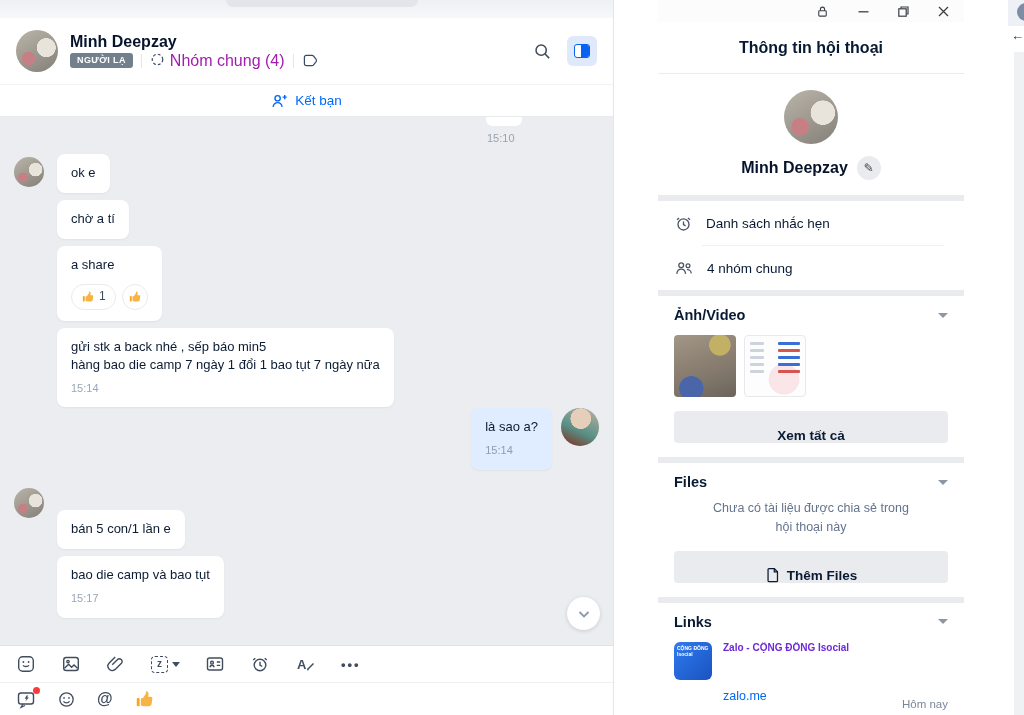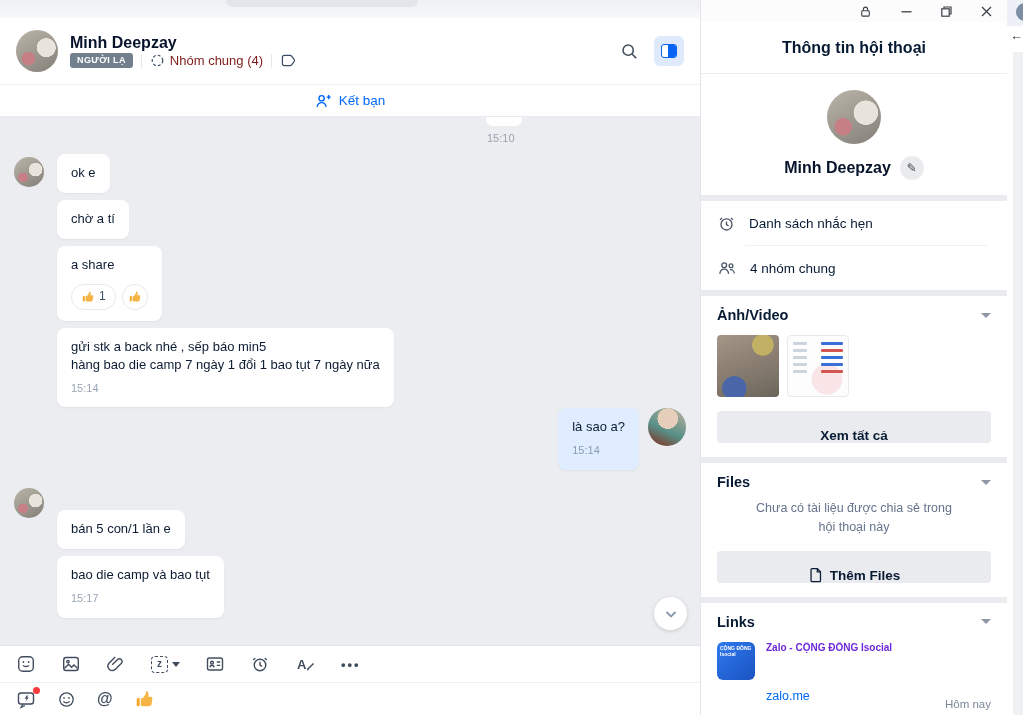--- a/index.html
+++ b/index.html
@@ -1,36 +1,36 @@
 <!DOCTYPE html>
 <html><head>
 <meta charset="utf-8">
 <style>
   * { margin:0; padding:0; box-sizing:border-box; }
   html,body { width:1024px; height:715px; overflow:hidden; }
   body { font-family:"Liberation Sans","DejaVu Sans",sans-serif; background:#fff; }
-  .app { width:1024px; height:715px; display:flex; overflow:hidden; position:relative; }
+  .app { width:1024px; height:715px; display:flex; overflow:hidden; position:relative;gap:44px; }
 
   
   .chat-col { width:701px; border-right:1px solid #e3e5e9; display:flex; flex-direction:column; background:#fff; }
   .titlebar { height:18px; background:linear-gradient(#eef0f3,#f7f8fa); position:relative; flex:none; }
   .ghost-tab { position:absolute; left:226px; top:0; width:192px; height:7px; border-radius:0 0 8px 8px; background:#e3e5ea; }
 
   .chat-header { height:66px; flex:none; display:flex; align-items:center; padding:0 16px; background:#fff; }
   .hdr-avatar { width:42px; height:42px; border-radius:50%; flex:none;
     background: radial-gradient(circle at 30% 68%, #c77f86 0 16%, transparent 17%),
                 radial-gradient(circle at 72% 42%, #e9e4db 0 24%, transparent 25%),
                 linear-gradient(150deg,#bab4a9,#9a958c 60%,#83807a); }
   .hdr-meta { margin-left:12px; flex:1; min-width:0; }
   .hdr-name { font-size:16px; font-weight:bold; color:#06132b; }
   .hdr-sub { display:flex; align-items:center; gap:8px; margin-top:1px; }
   .badge { background:#72808e; color:#fff; font-size:9px; font-weight:bold; letter-spacing:.4px;
            padding:3px 7px; border-radius:3px; line-height:1; }
   .vsep { width:1px; height:14px; background:#e4e6ea; }
-  .grp-link { display:flex; gap:5px; font-size:13px; color:#7f1d1d; }
+  .grp-link { display:flex; gap:5px; font-size:16px; color:#a21caf; }
   .hdr-actions { display:flex; align-items:center; gap:10px; }
   .icon-btn { width:30px; height:30px; border-radius:6px; display:flex; align-items:center; justify-content:center; }
   .icon-btn.active { background:#dfe9fc; }
   .tgl-icon { width:16px; height:14px; border-radius:3px; background:#fff; border:1.6px solid #0862f2; position:relative; overflow:hidden; }
   .tgl-icon::after { content:''; position:absolute; right:0; top:0; bottom:0; width:58%; background:#0862f2; }
 
   .add-friend-bar { height:33px; flex:none; border-top:1px solid #f1f2f4; border-bottom:1px solid #e8eaed;
     display:flex; align-items:center; justify-content:center; gap:7px; background:#fff; }
   .add-friend-label { color:#0068ff; font-size:13.5px; }
 

